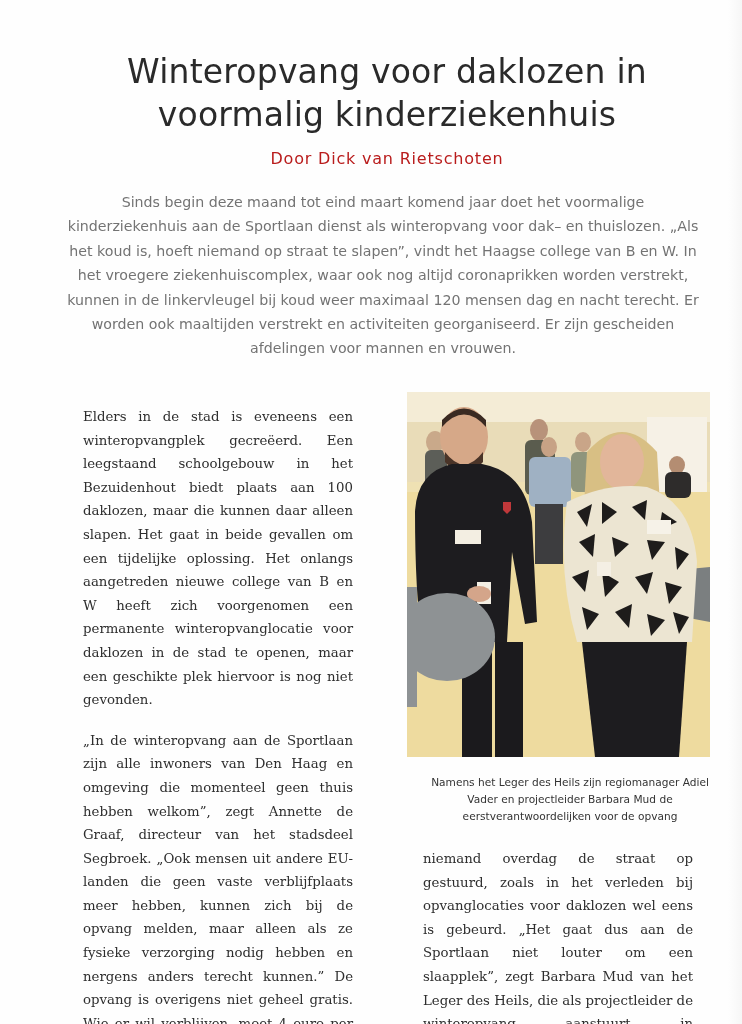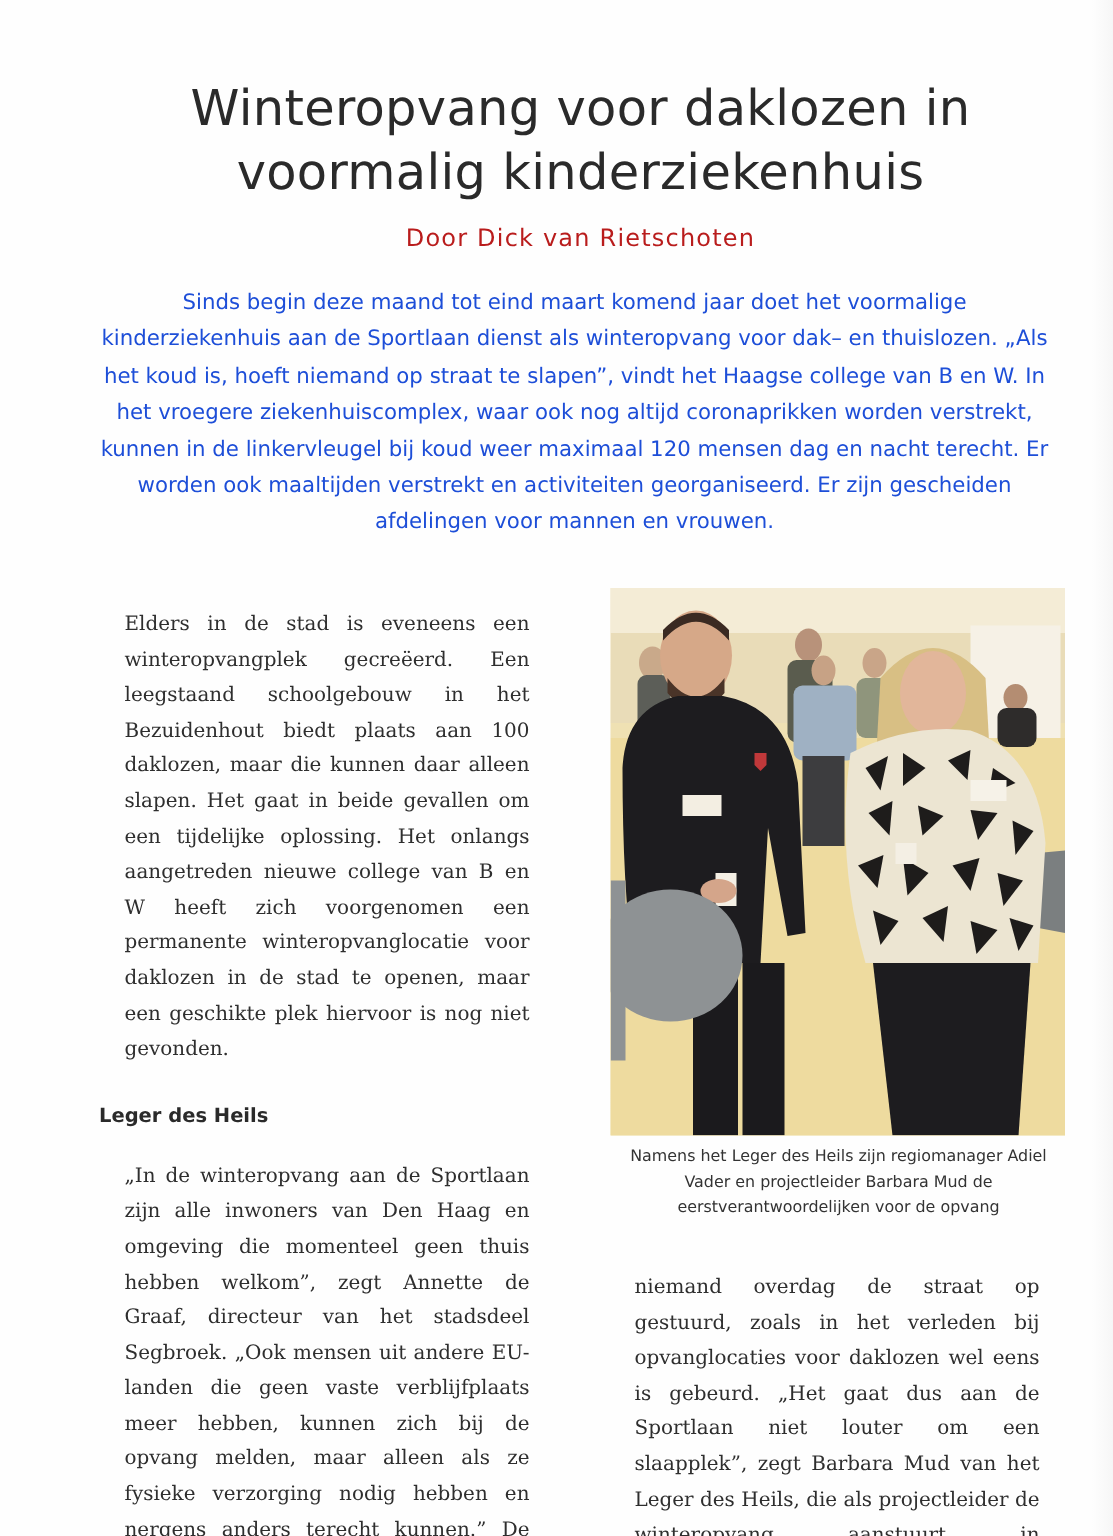--- a/index.html
+++ b/index.html
@@ -20,21 +20,21 @@
     position: absolute; left: 16px; width: 742px; top: 149px;
     text-align: center;
     font-family: "DejaVu Sans", sans-serif;
     font-size: 16px; color: #b91c1c; letter-spacing: 0.8px;
   }
   .lead {
     position: absolute; left: 64px; width: 638px; top: 190px;
     text-align: center;
     font-family: "DejaVu Sans", sans-serif;
     font-size: 14.2px; line-height: 24.4px;
-    color: #1d4ed8;
+    color: #737373;
     margin: 0;
   }
   .col {
     position: absolute;
     font-family: "DejaVu Serif", serif;
     font-size: 13.3px; line-height: 23.6px;
     color: #2e2e2e;
     text-align: justify;
   }
   .col-left { left: 66px; width: 304px; top: 388px; }
@@ -50,39 +50,38 @@
   .photo {
     position: absolute; left: 407px; top: 392px; width: 303px; height: 365px;
     overflow: hidden;
     background: linear-gradient(180deg, #f3ead2 0%, #efe0b6 30%, #ead7a4 60%, #eedc9f 100%);
   }
   .caption {
     position: absolute; left: 406px; width: 306px; top: 763px;
     text-align: center;
     font-family: "DejaVu Sans", sans-serif;
     font-size: 10.6px; line-height: 17px; color: #333;
-    margin: 0;
+    margin: 11px;
   }
   .edge {
     position: absolute; right: 0; top: 0; width: 14px; height: 1024px;
     background: linear-gradient(90deg, #fefefe, #f6f6f6);
   }
 </style>
 </head>
 <body>
 
 <h1 class="title">Winteropvang voor daklozen in voormalig kinderziekenhuis</h1>
 
 <div class="byline">Door Dick van Rietschoten</div>
 
 <p class="lead">Sinds begin deze maand tot eind maart komend jaar doet het voormalige kinderziekenhuis aan de Sportlaan dienst als winteropvang voor dak– en thuislozen. „Als het koud is, hoeft niemand op straat te slapen”, vindt het Haagse college van B en W. In het vroegere ziekenhuiscomplex, waar ook nog altijd coronaprikken worden verstrekt, kunnen in de linkervleugel bij koud weer maximaal 120 mensen dag en nacht terecht. Er worden ook maaltijden verstrekt en activiteiten georganiseerd. Er zijn gescheiden afdelingen voor mannen en vrouwen.</p>
 
 <div class="col col-left">
   <p>Elders in de stad is eveneens een winteropvangplek gecreëerd. Een leegstaand schoolgebouw in het Bezuidenhout biedt plaats aan 100 daklozen, maar die kunnen daar alleen slapen. Het gaat in beide gevallen om een tijdelijke oplossing. Het onlangs aangetreden nieuwe college van B en W heeft zich voorgenomen een permanente winteropvanglocatie voor daklozen in de stad te openen, maar een geschikte plek hiervoor is nog niet gevonden.</p>
-  <p class="sub-heading">Leger des Heils</p>
   <p>„In de winteropvang aan de Sportlaan zijn alle inwoners van Den Haag en omgeving die momenteel geen thuis hebben welkom”, zegt Annette de Graaf, directeur van het stadsdeel Segbroek. „Ook mensen uit andere EU-landen die geen vaste verblijfplaats meer hebben, kunnen zich bij de opvang melden, maar alleen als ze fysieke verzorging nodig hebben en nergens anders terecht kunnen.” De opvang is overigens niet geheel gratis. Wie er wil verblijven, moet 4 euro per etmaal betalen.</p>
   <p>De gemeente organiseert de winteropvang van dak- en thuislozen samen met het Leger des Heils en met medewerking van enkele andere maatschappelijke hulporganisaties, zoals de Stichting Barka, die Oost-Europeanen helpt remigreren. Als het buiten koud is, wordt</p>
 </div>
 
 <div class="photo" title="Two people standing in a hall holding paper cups: a bearded man in a dark Salvation Army jacket and a blonde woman in a black-and-white patterned blouse">
   <svg width="303" height="365" viewBox="0 0 303 365">
 
     <rect x="0" y="0" width="303" height="365" fill="#efe1b3"></rect>
     <rect x="0" y="0" width="303" height="30" fill="#f4ecd6"></rect>
     <rect x="0" y="30" width="303" height="60" fill="#e9dcb8"></rect>

